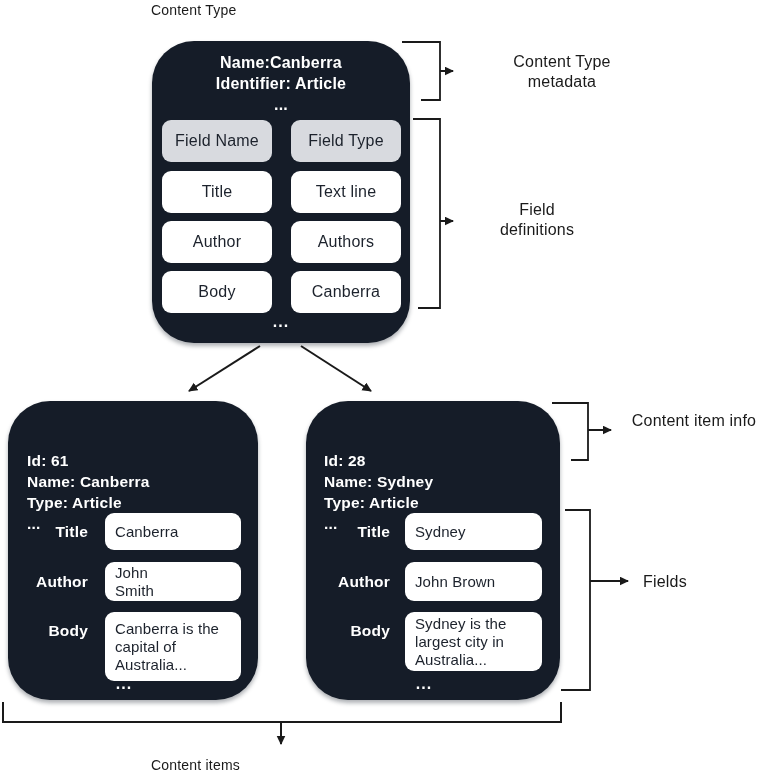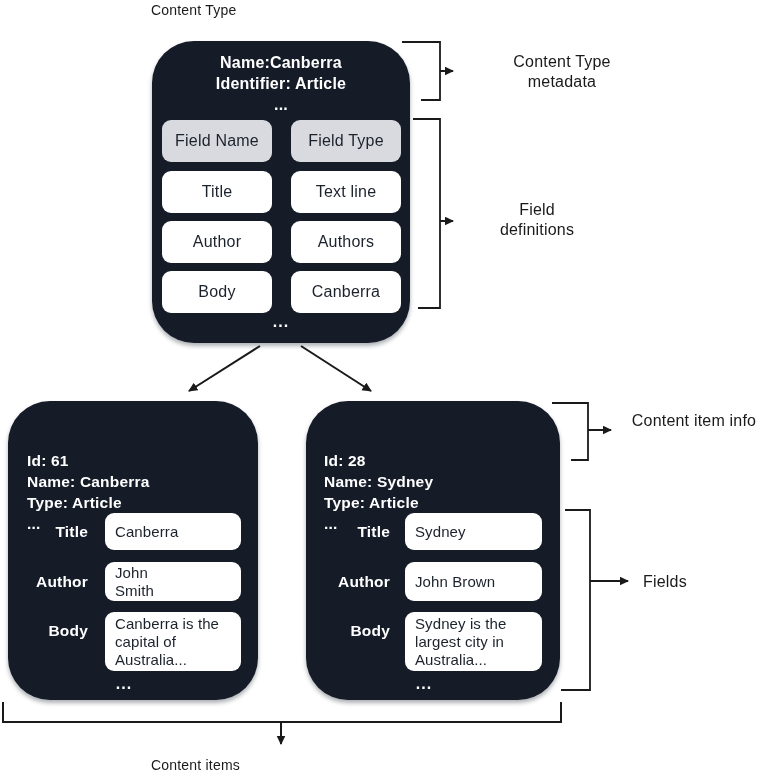--- a/index.html
+++ b/index.html
@@ -83,21 +83,21 @@
         <span>Canberra</span>
       </div>
 
     <div class="flabel" style="left:0;top:172px;width:80px;">Author</div>
     <div class="value" style="left:97px;top:161px;width:136px;height:39px;">
         <span>John
 Smith</span>
       </div>
 
     <div class="flabel" style="left:0;top:221px;width:80px;">Body</div>
-    <div class="value" style="left:97px;top:211px;width:136px;height:59px;">
+    <div class="value" style="left:97px;top:211px;width:136px;height:69px;">
         <span>Canberra is the
 capital of
 Australia...</span>
       </div>
 
     <div class="abs dots" style="left:0;top:274px;width:232px;">...</div>
   </div>
 
   <div class="abs dark-box" style="left:306px;top:401px;width:254px;height:299px;">
     <div class="abs meta-left" style="left:18px;top:10px;width:220px;">Id: 28

